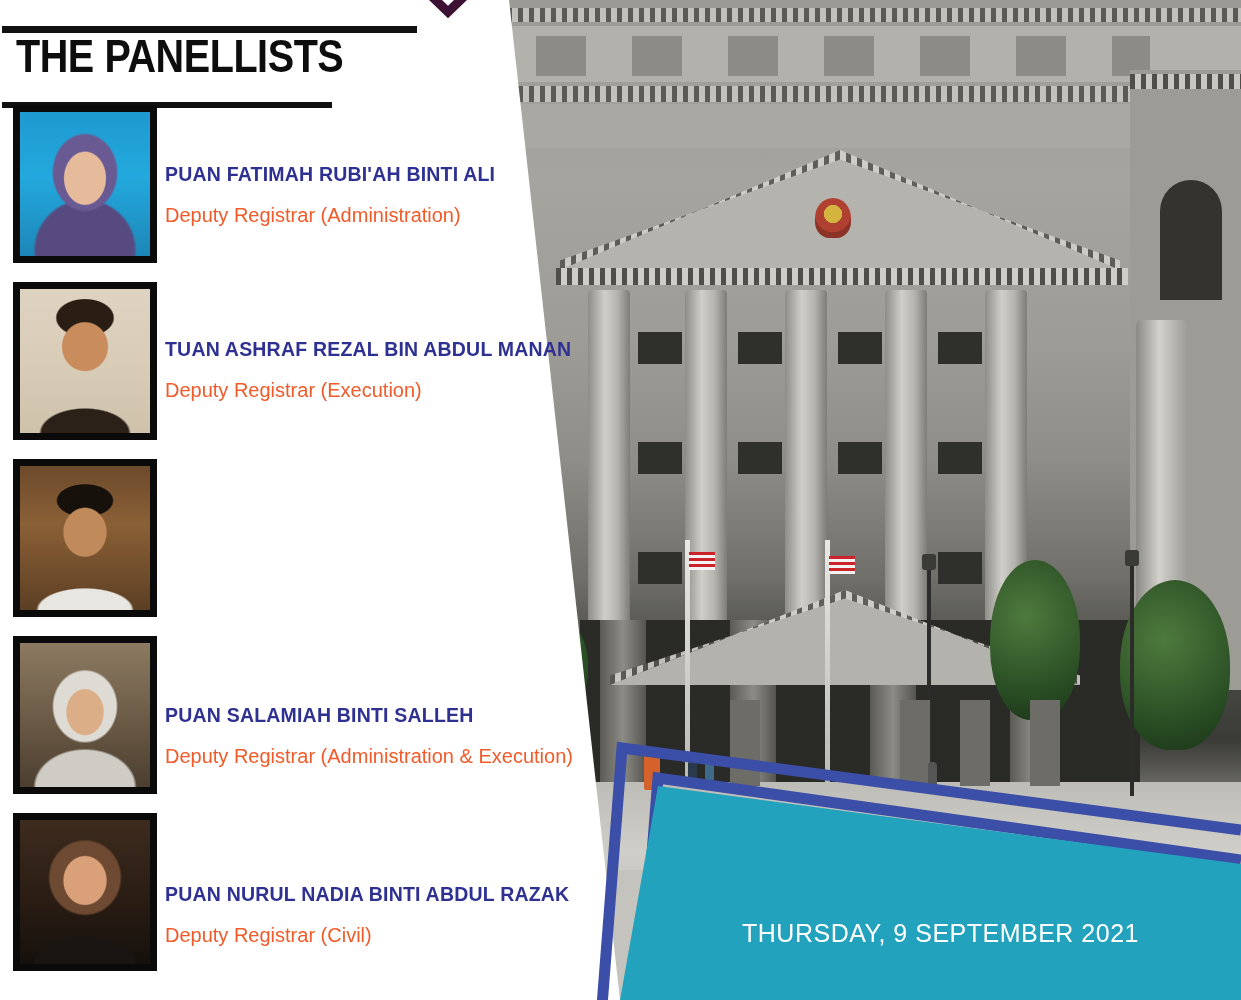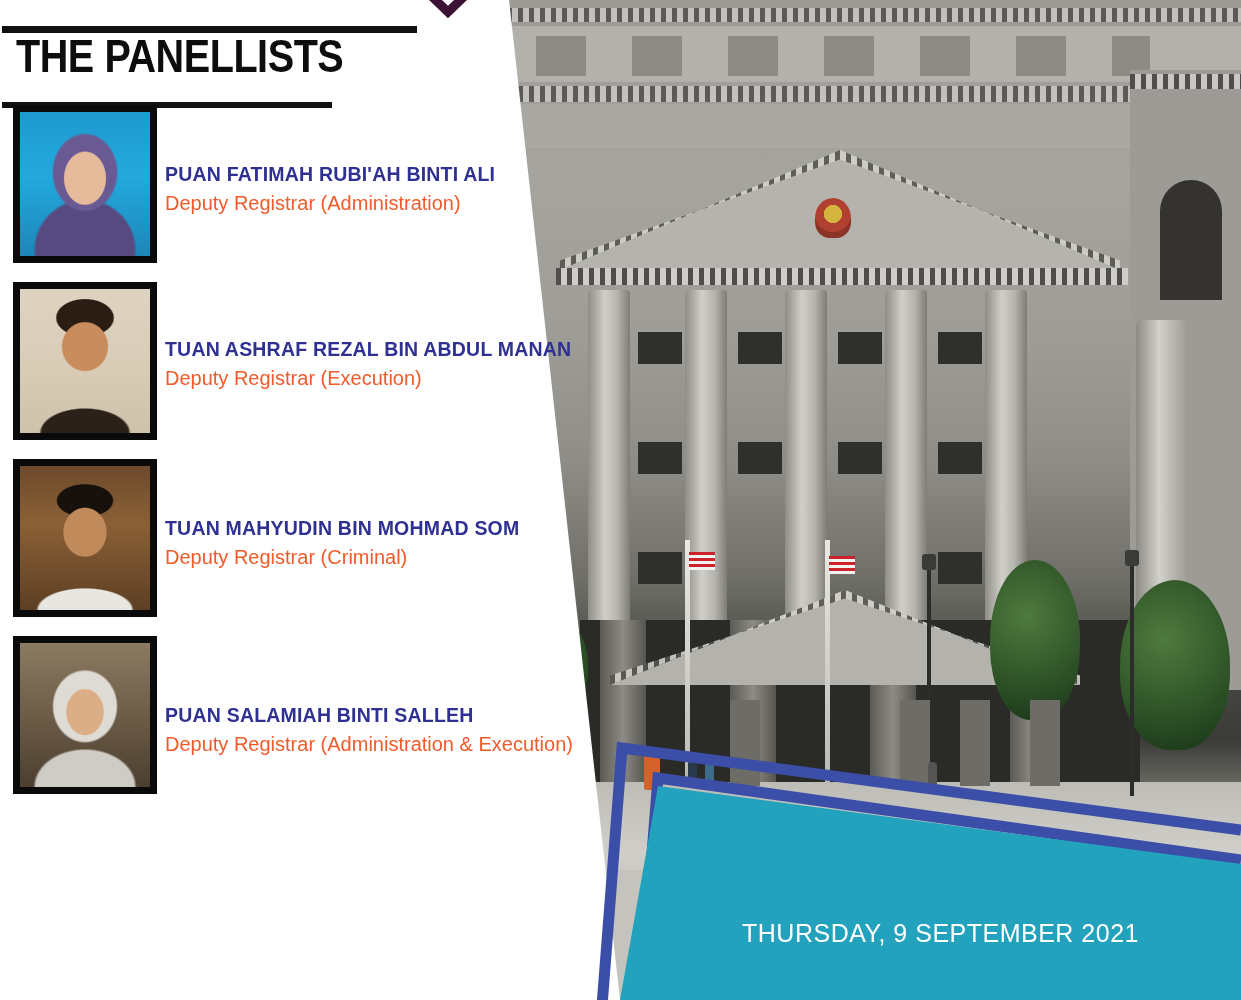--- a/index.html
+++ b/index.html
@@ -131,21 +131,21 @@
     position:absolute;left:11px;top:0;width:144px;height:158px;
     background:#0a0a0a;padding:7px;box-sizing:border-box;
   }
   .pimg{width:130px;height:144px;display:block;background-size:cover;background-position:center 20%;}
   .ptext{position:absolute;left:163px;top:56px;width:560px;}
   .pname{
     font-size:19.5px;font-weight:700;color:#2e3192;
     letter-spacing:.2px;line-height:1.15;white-space:nowrap;
   }
   .prole{
-    font-size:20px;color:#f15a29;line-height:1.2;margin-top:6px;white-space:nowrap;
+    font-size:20px;color:#f15a29;line-height:1.2;margin-top:18px;white-space:nowrap;
   }
   
   .row.r1 .ptext{top:58px;}
   .row.r2 .ptext{top:56px;}
   .row.r3 .ptext{top:58px;}
   .row.r4 .ptext{top:68px;}
   .row.r5 .ptext{top:70px;}
 
   
   .ph1{background:
@@ -310,36 +310,41 @@
         <div class="ptext">
           <div class="pname">TUAN ASHRAF REZAL BIN ABDUL MANAN</div>
           <div class="prole">Deputy Registrar (Execution)</div>
         </div>
       </div>
 
       <div class="row r3">
         <div class="pframe">
           <div class="pimg ph3"></div>
         </div>
-        <div class="ptext">
-          <div class="pname">TUAN MAHYUDIN BIN MOHMAD SOM</div>
-          <div class="prole">Deputy Registrar (Criminal)</div>
-        </div>
       </div>
 
       <div class="row r4">
         <div class="pframe">
           <div class="pimg ph4"></div>
         </div>
         <div class="ptext">
           <div class="pname">PUAN SALAMIAH BINTI SALLEH</div>
           <div class="prole">Deputy Registrar (Administration &amp; Execution)</div>
         </div>
       </div>
 
+      <div class="row r5">
+        <div class="pframe">
+          <div class="pimg ph5"></div>
+        </div>
+        <div class="ptext">
+          <div class="pname">PUAN NURUL NADIA BINTI ABDUL RAZAK</div>
+          <div class="prole">Deputy Registrar (Civil)</div>
+        </div>
+      </div>
 
     </div>
   </div>
 
   <svg class="chevron" viewBox="0 0 104 56">
     <polyline points="4,2 52,48 100,2" fill="none" stroke="#3D1133" stroke-width="9" stroke-linejoin="miter" stroke-linecap="butt"></polyline>
   </svg>
 
   <svg class="teal-outline" viewBox="0 0 645 280">
     <polyline points="6,280 26,22 645,104" fill="none" stroke="#3B4EA8" stroke-width="11" stroke-linejoin="miter"></polyline>

